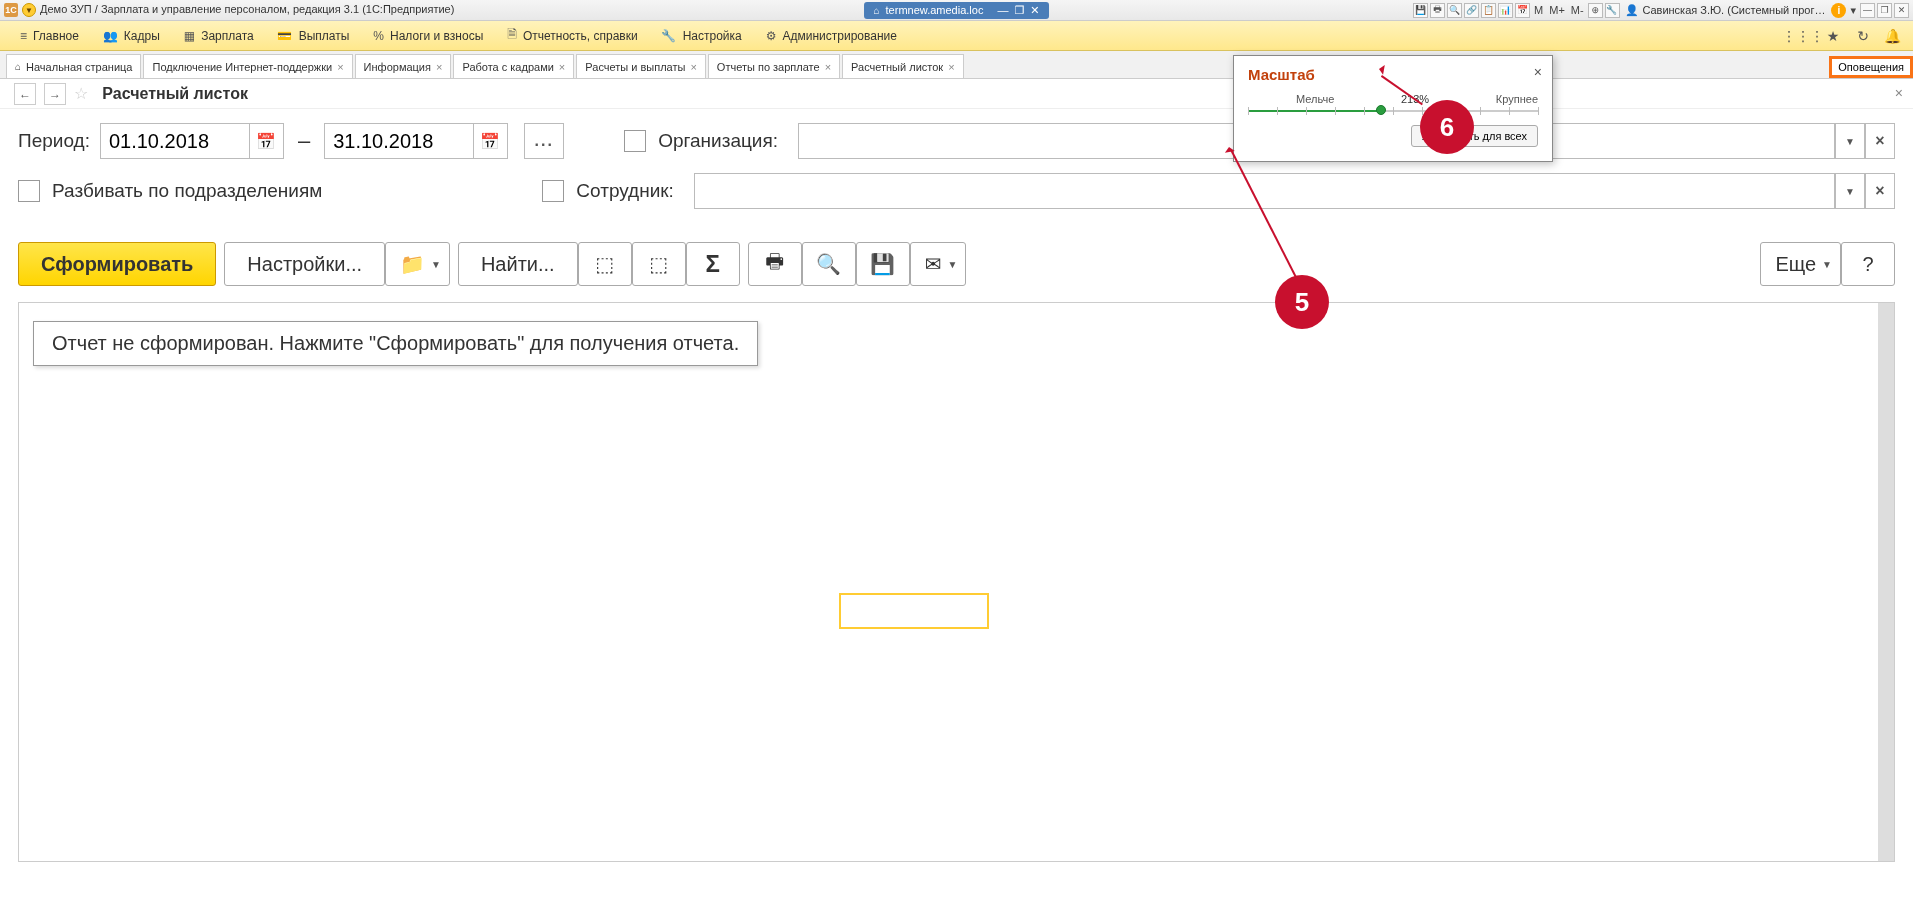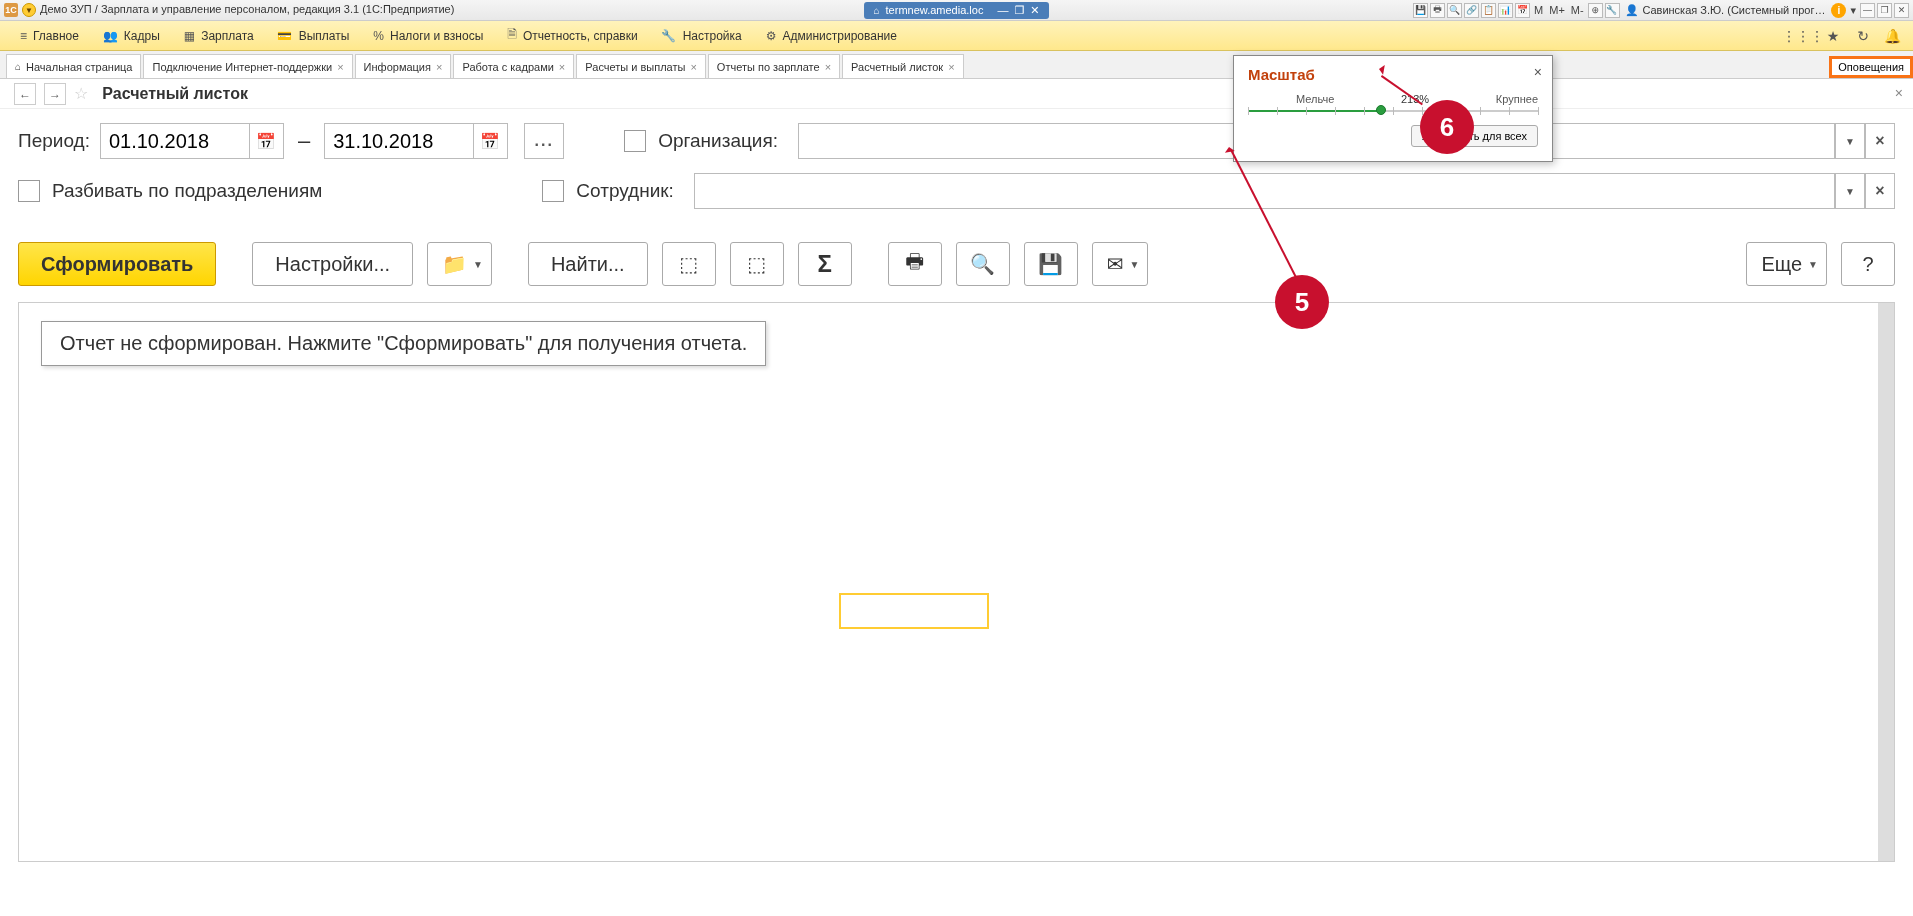--- a/index.html
+++ b/index.html
@@ -49,32 +49,32 @@
 .cal-btn { width:34px;height:36px;border:1px solid #bbb;border-left:none;display:flex;align-items:center;justify-content:center;background:#fff;cursor:pointer;font-size:16px;color:#666; }
 .dash { font-size:22px; margin:0 14px; color:#333; }
 .dots-btn { width:40px;height:36px;border:1px solid #bbb;display:flex;align-items:center;justify-content:center;background:#fff;cursor:pointer;margin-left:16px;font-size:16px;font-weight:bold;color:#555;letter-spacing:2px; }
 .chk { width:22px;height:22px;border:1px solid #999;margin-right:12px;cursor:pointer;background:#fff; }
 .org-input { flex:1; height:36px; border:1px solid #bbb; background:#fff; }
 .drop-btn { width:30px;height:36px;border:1px solid #bbb;display:flex;align-items:center;justify-content:center;background:#fff;cursor:pointer;font-size:10px;color:#555; }
 .clr-btn { width:30px;height:36px;border:1px solid #bbb;display:flex;align-items:center;justify-content:center;background:#fff;cursor:pointer;font-size:16px;color:#555;font-weight:bold; }
 .spacer { width:60px; }
 
 
-.toolbar { display:flex; align-items:center; padding:0 18px 16px 18px; gap:14px; flex-wrap:nowrap;margin-top:33px; }
+.toolbar { display:flex; align-items:center; padding:0 18px 16px 18px; flex-wrap:nowrap;margin-top:33px; }
 .btn { height:44px; border:1px solid #aaa; background:#fff; display:flex; align-items:center; justify-content:center; font-size:20px; color:#333; cursor:pointer; padding:0 22px; border-radius:3px; }
 .btn.primary { background:linear-gradient(#ffe54a,#ffd500); border-color:#cc9900; font-weight:bold; }
 .btn.icon-only { padding:0; width:54px; }
 .btn.icon-drop { padding:0 8px 0 14px; gap:6px; }
 .btn .drop-arr { font-size:10px; color:#555; }
 .toolbar .gap { width:8px; }
 .toolbar .push { margin-left:auto; }
 
 
 .report-area { margin:0 18px; border:1px solid #ccc; height:560px; position:relative; overflow:hidden; }
-.report-msg { position:absolute; left:22px; top:18px; border:1px solid #999; padding:10px 18px; font-size:20px; color:#333; background:#fff; box-shadow:2px 2px 4px rgba(0,0,0,0.15); }
+.report-msg { position:absolute; left:14px; top:18px; border:1px solid #999; padding:10px 18px; font-size:20px; color:#333; background:#fff; box-shadow:2px 2px 4px rgba(0,0,0,0.15); }
 .yellow-cell { position:absolute; left:820px; top:290px; width:150px; height:36px; border:2px solid #ffcc33; background:#fff; }
 .scrollbar { position:absolute; right:0; top:0; width:16px; height:100%; background:#f1f1f1; border-left:1px solid #ddd; }
 .scrollbar .thumb { width:100%; height:100%; background:#ddd; }
 
 
 .zoom-panel { position:absolute; top:55px; right:360px; width:320px; background:#fff; border:1px solid #888; box-shadow:2px 2px 8px rgba(0,0,0,0.25); z-index:50; padding:10px 14px 14px 14px; }
 .zoom-panel .zp-title { font-size:15px; font-weight:bold; color:#c2410c; margin-bottom:10px; }
 .zoom-panel .zp-close { position:absolute; top:8px; right:10px; font-size:14px; color:#555; cursor:pointer; }
 .zoom-panel .zp-row { display:flex; align-items:center; justify-content:space-between; font-size:11px; color:#555; margin-bottom:4px;margin-left:48px; }
 .zoom-panel .zp-pct { font-size:11px; color:#333; text-align:right; }

